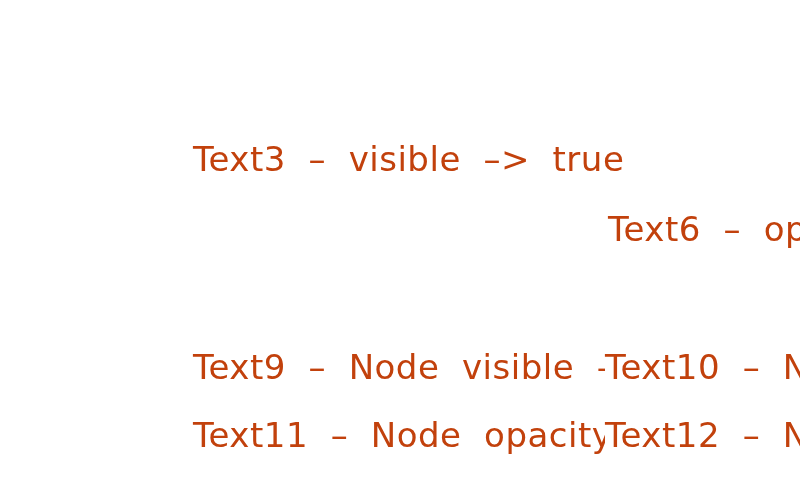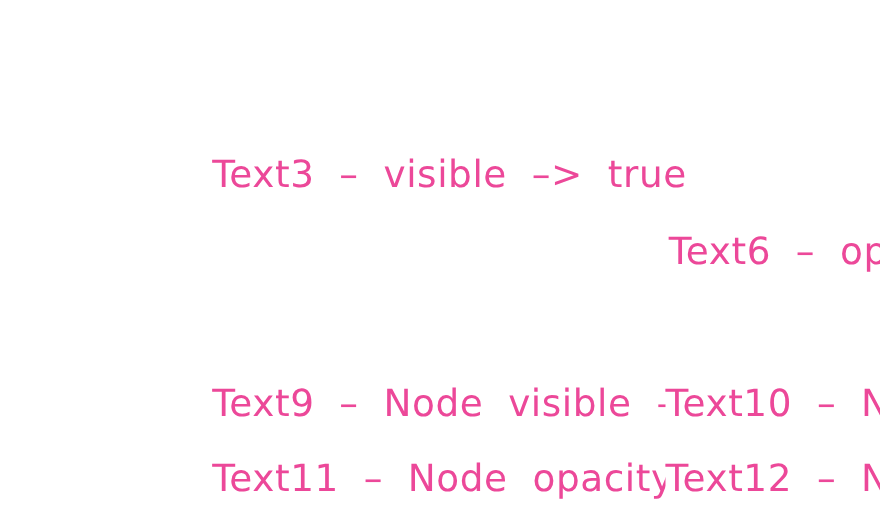--- a/index.html
+++ b/index.html
@@ -17,21 +17,21 @@
   #canvas {
     position: relative;
     width: 800px;
     height: 480px;
     background: #ffffff;
     overflow: hidden;
   }
   .text-run {
     position: absolute;
     white-space: pre;
-    color: #ec4899;
+    color: #c2410c;
     font-family: "DejaVu Sans", sans-serif;
     font-size: 34px;
     line-height: 34px;
     font-weight: 400;
     letter-spacing: 0.5px;
     -webkit-font-smoothing: antialiased;
   }
   
   .run-text3  { left: 193px; top: 142px; }
   .run-text6  { left: 608px; top: 212px; }

